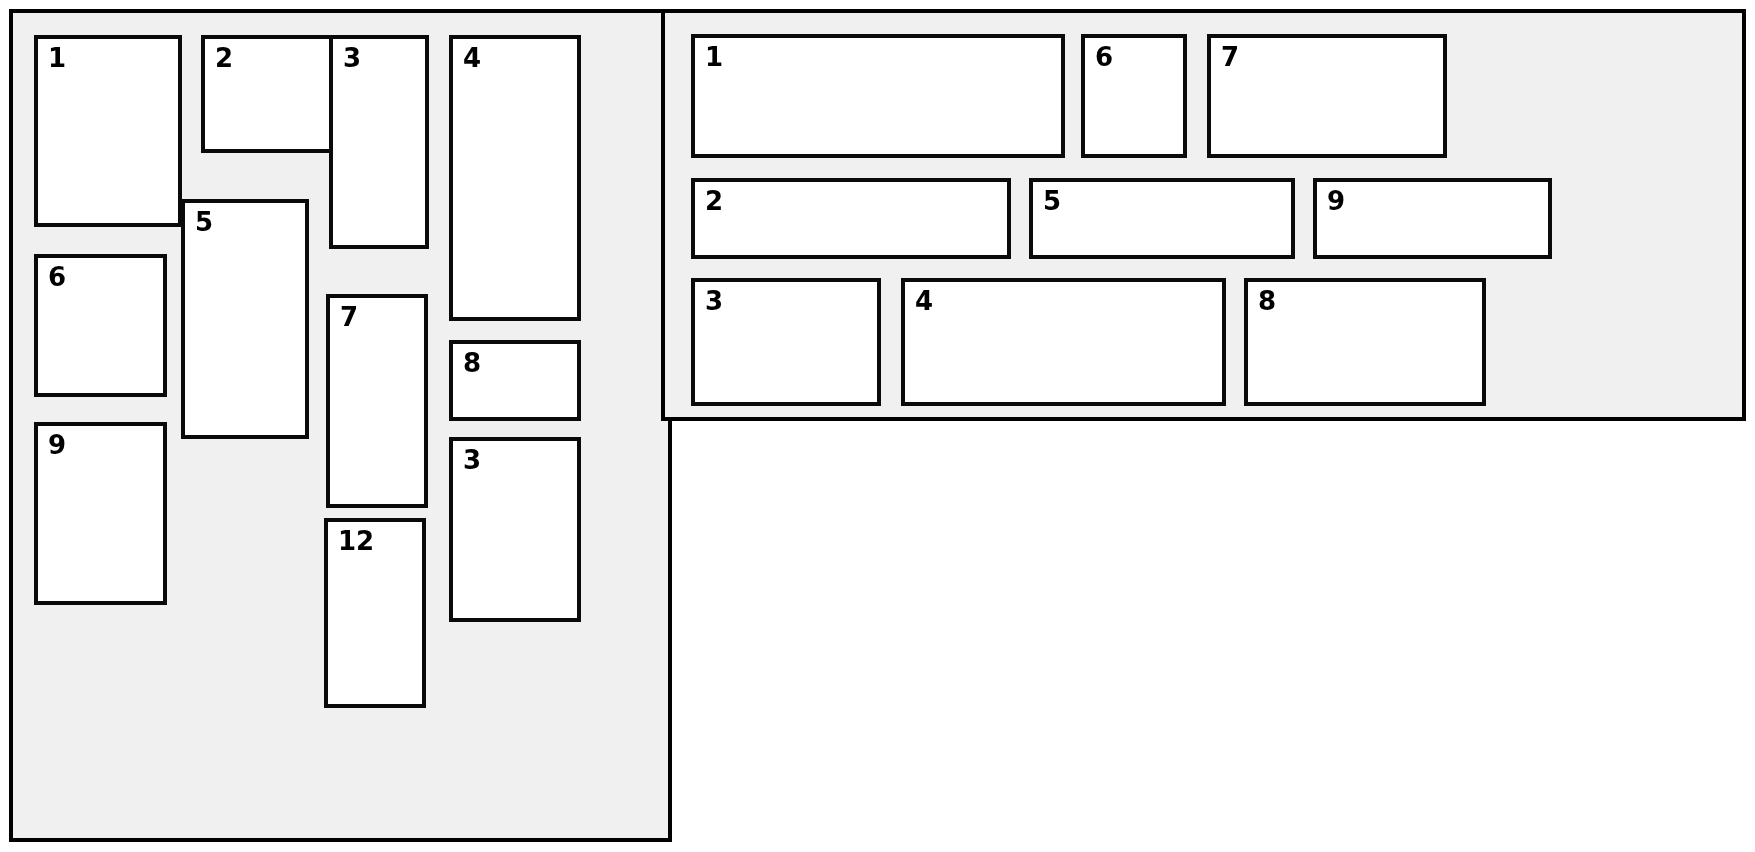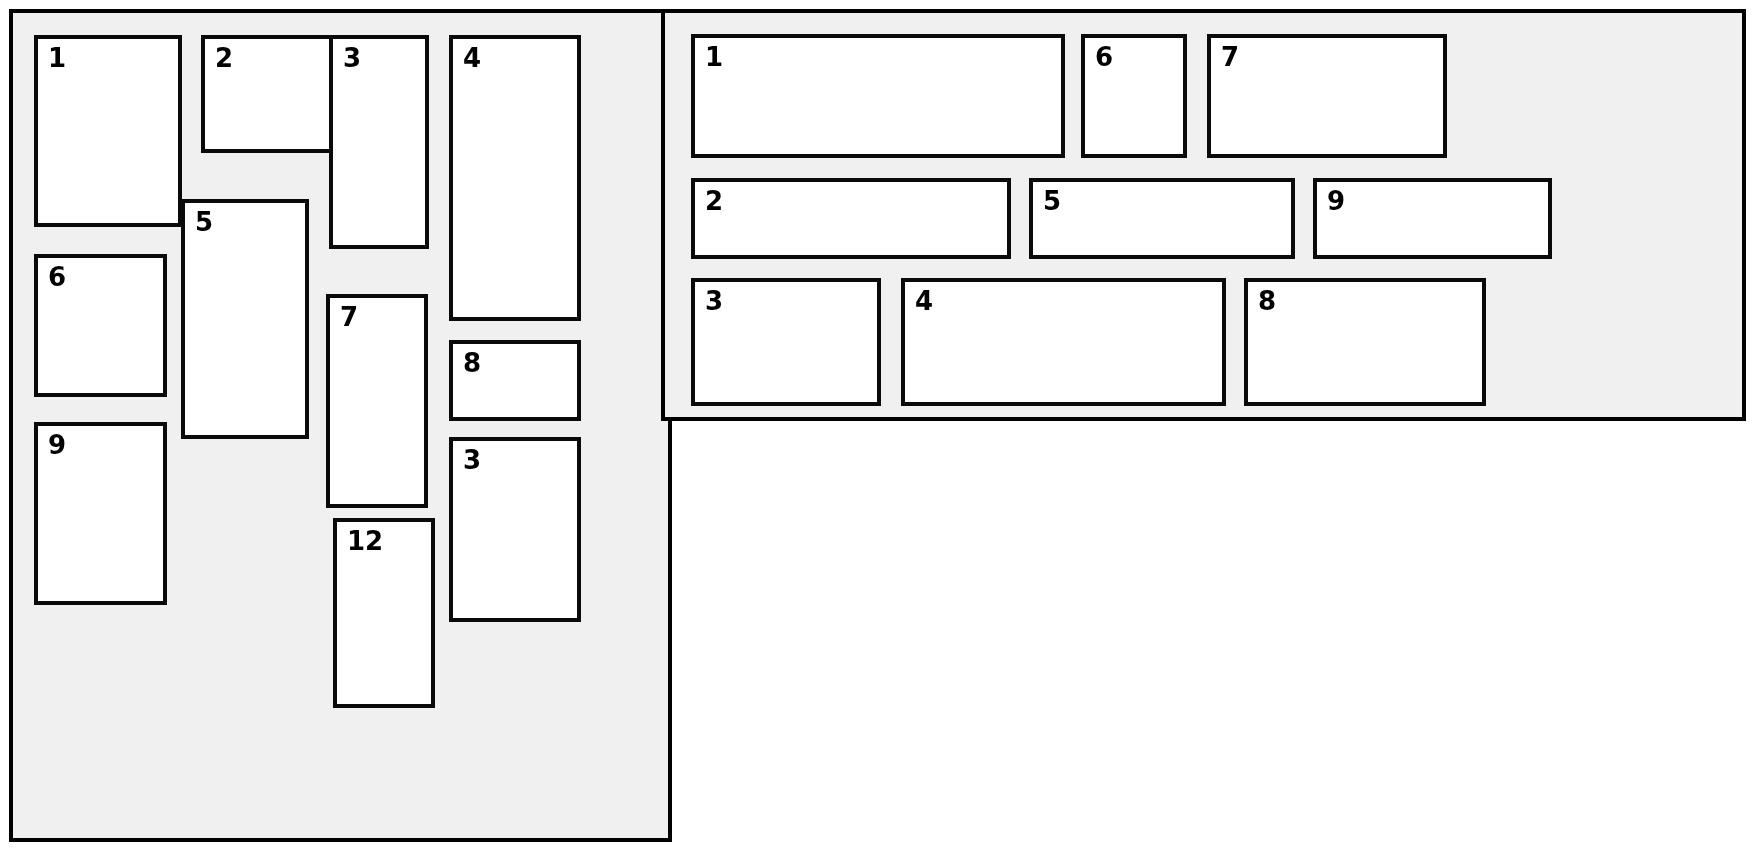--- a/index.html
+++ b/index.html
@@ -72,21 +72,21 @@
       </div>
       <div class="cell" style="left: 436px; top: 327px; width: 132px; height: 81px; background: rgb(255, 255, 255); border-color: rgb(10, 10, 10);">
         <span class="cell-label" style="color: rgb(0, 0, 0);">8</span>
       </div>
       <div class="cell" style="left: 21px; top: 409px; width: 133px; height: 183px; background: rgb(255, 255, 255); border-color: rgb(10, 10, 10);">
         <span class="cell-label" style="color: rgb(0, 0, 0);">9</span>
       </div>
       <div class="cell" style="left: 436px; top: 424px; width: 132px; height: 185px; background: rgb(255, 255, 255); border-color: rgb(10, 10, 10);">
         <span class="cell-label" style="color: rgb(0, 0, 0);">3</span>
       </div>
-      <div class="cell" style="left: 320px; top: 505px; width: 102px; height: 190px; background: rgb(255, 255, 255); border-color: rgb(10, 10, 10);">
+      <div class="cell" style="left: 311px; top: 505px; width: 102px; height: 190px; background: rgb(255, 255, 255); border-color: rgb(10, 10, 10);">
         <span class="cell-label" style="color: rgb(0, 0, 0);">12</span>
       </div>
     </div>
     <div class="panel" style="left: 661px; top: 9px; width: 1085px; height: 412px; background: rgb(240, 240, 240); border-color: rgb(0, 0, 0);">
       <div class="cell" style="left: 26px; top: 21px; width: 374px; height: 124px; background: rgb(255, 255, 255); border-color: rgb(10, 10, 10);">
         <span class="cell-label" style="color: rgb(0, 0, 0);">1</span>
       </div>
       <div class="cell" style="left: 26px; top: 165px; width: 320px; height: 81px; background: rgb(255, 255, 255); border-color: rgb(10, 10, 10);">
         <span class="cell-label" style="color: rgb(0, 0, 0);">2</span>
       </div>

